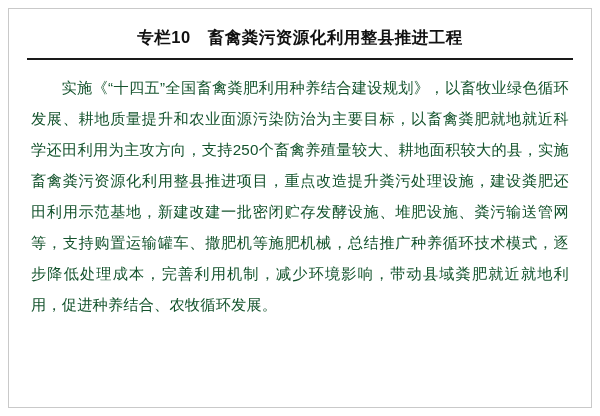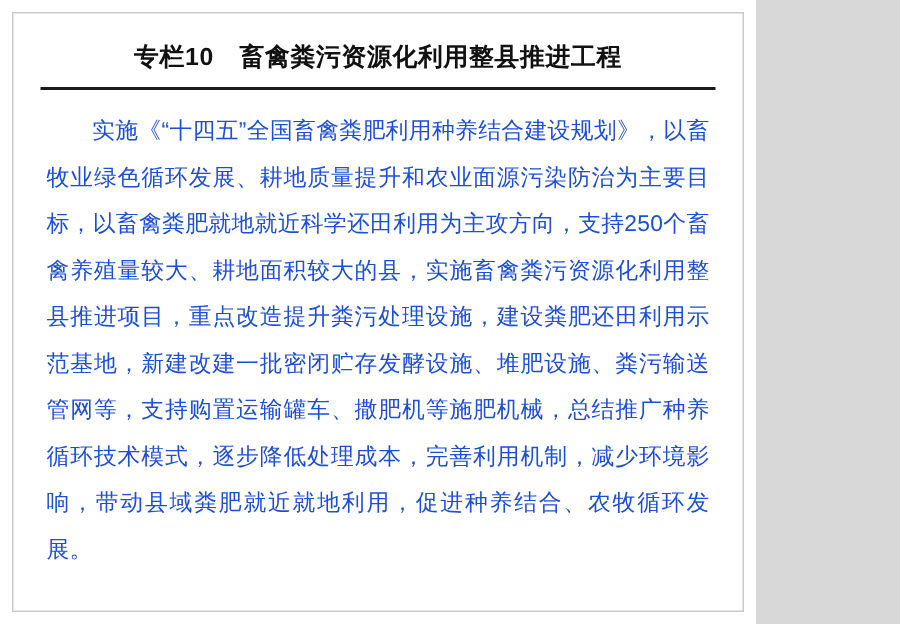--- a/index.html
+++ b/index.html
@@ -5,21 +5,21 @@
   html, body {
     margin: 0;
     padding: 0;
     background: #d8d8d8;
   }
   body {
     font-family: "Liberation Serif", "DejaVu Serif", serif;
   }
   .page {
     position: relative;
-    width: 504px;
+    width: 600px;
     height: 416px;
     background: #ffffff;
     box-sizing: border-box;
     overflow: hidden;
   }
   .sheet {
     position: absolute;
     left: 8px;
     top: 8px;
     right: 8px;
@@ -43,21 +43,21 @@
     color: #111111;
     white-space: nowrap;
   }
   .body-area {
     margin: 12px 22px 0 22px;
   }
   .para {
     font-family: "Liberation Sans", "DejaVu Sans", sans-serif;
     font-size: 15.2px;
     line-height: 31px;
-    color: #1d4ed8;
+    color: #14532d;
     text-align: justify;
     text-justify: inter-ideograph;
     text-indent: 2em;
     margin: 0;
     letter-spacing: 0.2px;
   }
 </style>
 </head>
 <body>
 

